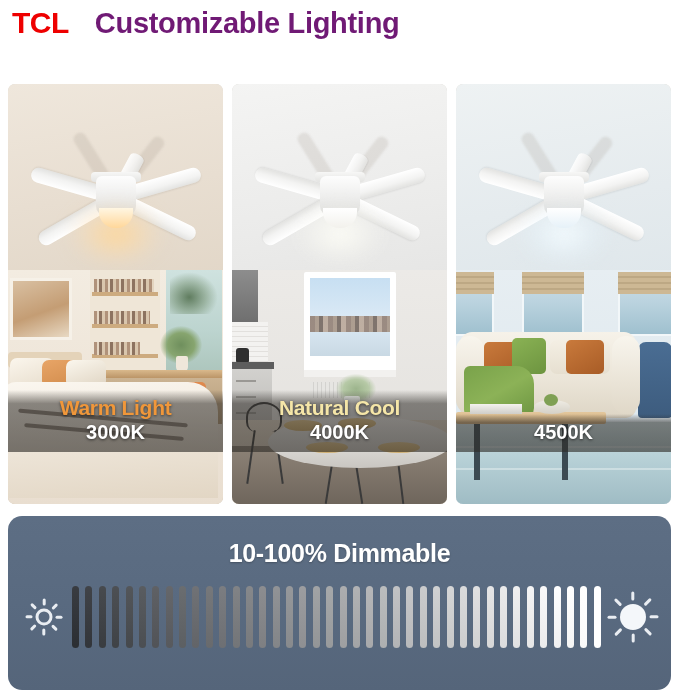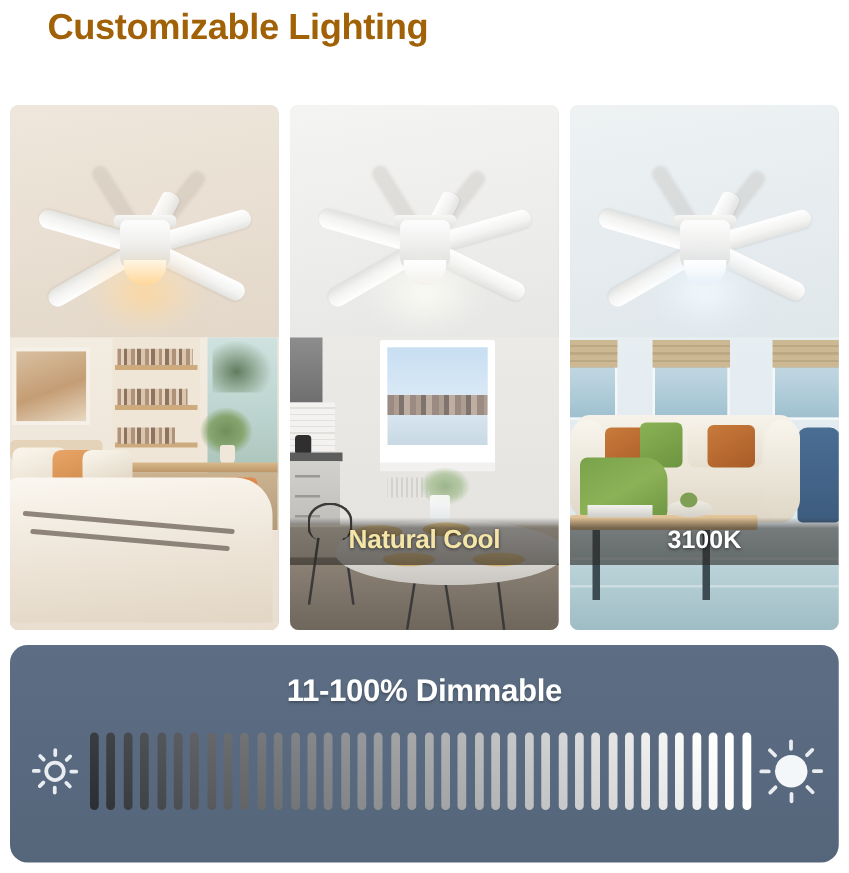--- a/index.html
+++ b/index.html
@@ -15,21 +15,21 @@
   .header { padding:6px 0 0 12px; }
   .title-row { display:flex; align-items:baseline; }
   .brand {
     color:#ee0000;
     font-size:30px;
     font-weight:bold;
     letter-spacing:-0.5px;
     font-family:"Liberation Sans", sans-serif;
   }
   .headline {
-    color:#a16207;
+    color:#701a75;
     font-size:29px;
     font-weight:bold;
     margin-left:26px;
     letter-spacing:-0.3px;
   }
   .subhead {
     color:#111111;
     font-size:21px;
     margin-top:4px;
     letter-spacing:-0.2px;
@@ -239,20 +239,21 @@
     color:#ffffff; font-size:14px; font-weight:bold;
     letter-spacing:-0.2px;
   }
   .lm-mid { margin-left:18px; }
 </style>
 </head>
 <body>
 
 <div class="header">
   <div class="title-row">
+    <span class="brand">TCL</span>
     <span class="headline">Customizable Lighting</span>
   </div>
 </div>
 
 <div class="panels">
 
   <div class="panel p1">
     <div class="ceiling"></div>
 
     <div class="fan">
@@ -288,20 +289,24 @@
       <div class="r1-chair"></div>
       <div class="r1-headboard"></div>
       <div class="r1-pillow-a"></div>
       <div class="r1-pillow-b"></div>
       <div class="r1-pillow-c"></div>
       <div class="r1-bed"></div>
       <div class="r1-stripe" style="left:10px;top:146px;width:170px;transform:rotate(5deg);"></div>
       <div class="r1-stripe" style="left:16px;top:160px;width:160px;transform:rotate(5deg);"></div>
     </div>
 
+    <div class="caption">
+      <div class="cap-name" style="color:#f0973a">Warm Light</div>
+      <div class="cap-k">3000K</div>
+    </div>
   </div>
 
   <div class="panel p2">
     <div class="ceiling"></div>
 
     <div class="fan">
       <div class="shadowblade sb1"></div>
       <div class="shadowblade sb2"></div>
       <div class="blade b1"></div>
       <div class="blade b2"></div>
@@ -343,20 +348,21 @@
       <div class="r2-table"></div>
       <div class="r2-mat" style="left:52px;top:150px;width:38px;"></div>
       <div class="r2-mat" style="left:106px;top:148px;width:38px;"></div>
       <div class="r2-mat" style="left:74px;top:172px;width:42px;"></div>
       <div class="r2-mat" style="left:146px;top:172px;width:42px;"></div>
       <div class="r2-chairleg" style="left:168px;top:196px;height:38px;transform:rotate(-7deg);"></div>
     </div>
 
     <div class="caption">
       <div class="cap-name" style="color:#f5e6a8">Natural Cool</div>
+      <div class="cap-k">4000K</div>
     </div>
   </div>
 
   <div class="panel p3">
     <div class="ceiling"></div>
 
     <div class="fan">
       <div class="shadowblade sb1"></div>
       <div class="shadowblade sb2"></div>
       <div class="blade b1"></div>
@@ -393,27 +399,27 @@
       <div class="r3-throw"></div>
       <div class="r3-table"></div>
       <div class="r3-leg" style="left:18px;top:154px;"></div>
       <div class="r3-leg" style="left:106px;top:154px;"></div>
       <div class="r3-book"></div>
       <div class="r3-bowl"></div>
       <div class="r3-apple"></div>
     </div>
 
     <div class="caption">
-      <div class="cap-k">3100K</div>
+      <div class="cap-k">4500K</div>
     </div>
   </div>
 </div>
 
 <div class="dim">
-  <div class="dim-title">11-100% Dimmable</div>
+  <div class="dim-title">10-100% Dimmable</div>
 
   <div class="dim-row">
     <div class="sun sun-l">
       <div class="disc"></div>
     <div class="ray" style="transform: translate(-50%, -50%) rotate(0deg) translateY(-15px);"></div>
         <div class="ray" style="transform: translate(-50%, -50%) rotate(45deg) translateY(-15px);"></div>
         <div class="ray" style="transform: translate(-50%, -50%) rotate(90deg) translateY(-15px);"></div>
         <div class="ray" style="transform: translate(-50%, -50%) rotate(135deg) translateY(-15px);"></div>
         <div class="ray" style="transform: translate(-50%, -50%) rotate(180deg) translateY(-15px);"></div>
         <div class="ray" style="transform: translate(-50%, -50%) rotate(225deg) translateY(-15px);"></div>

